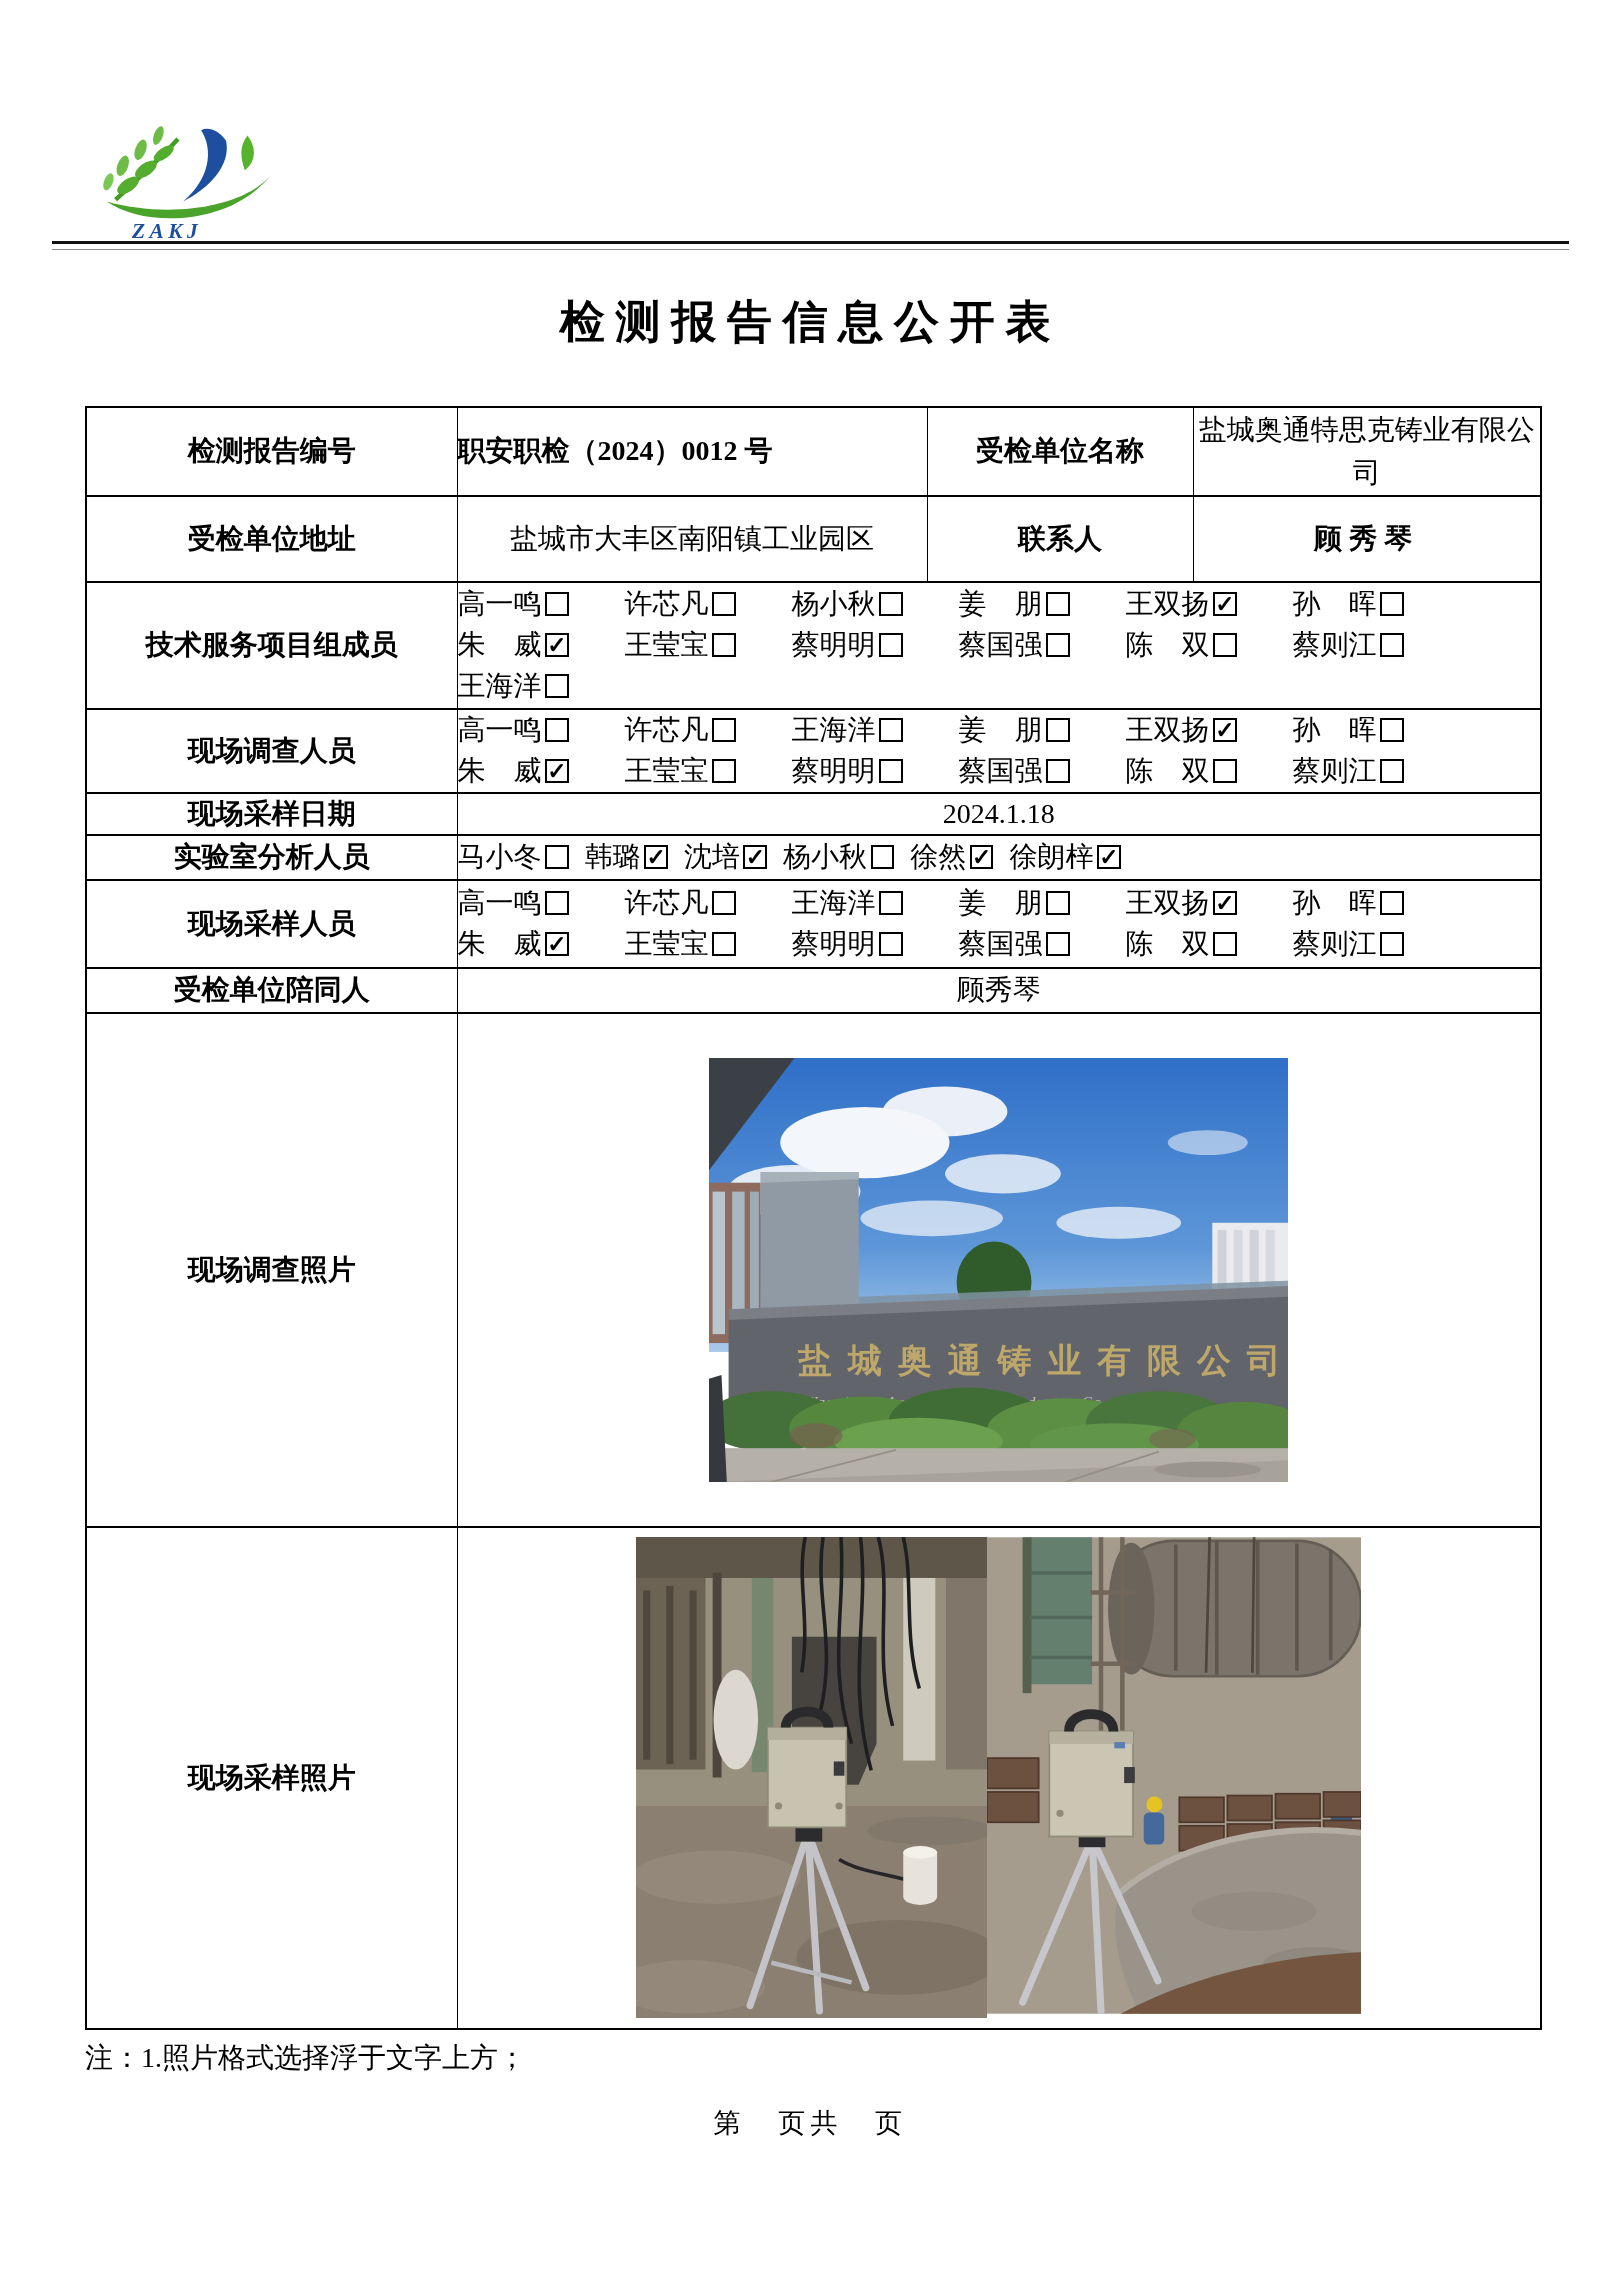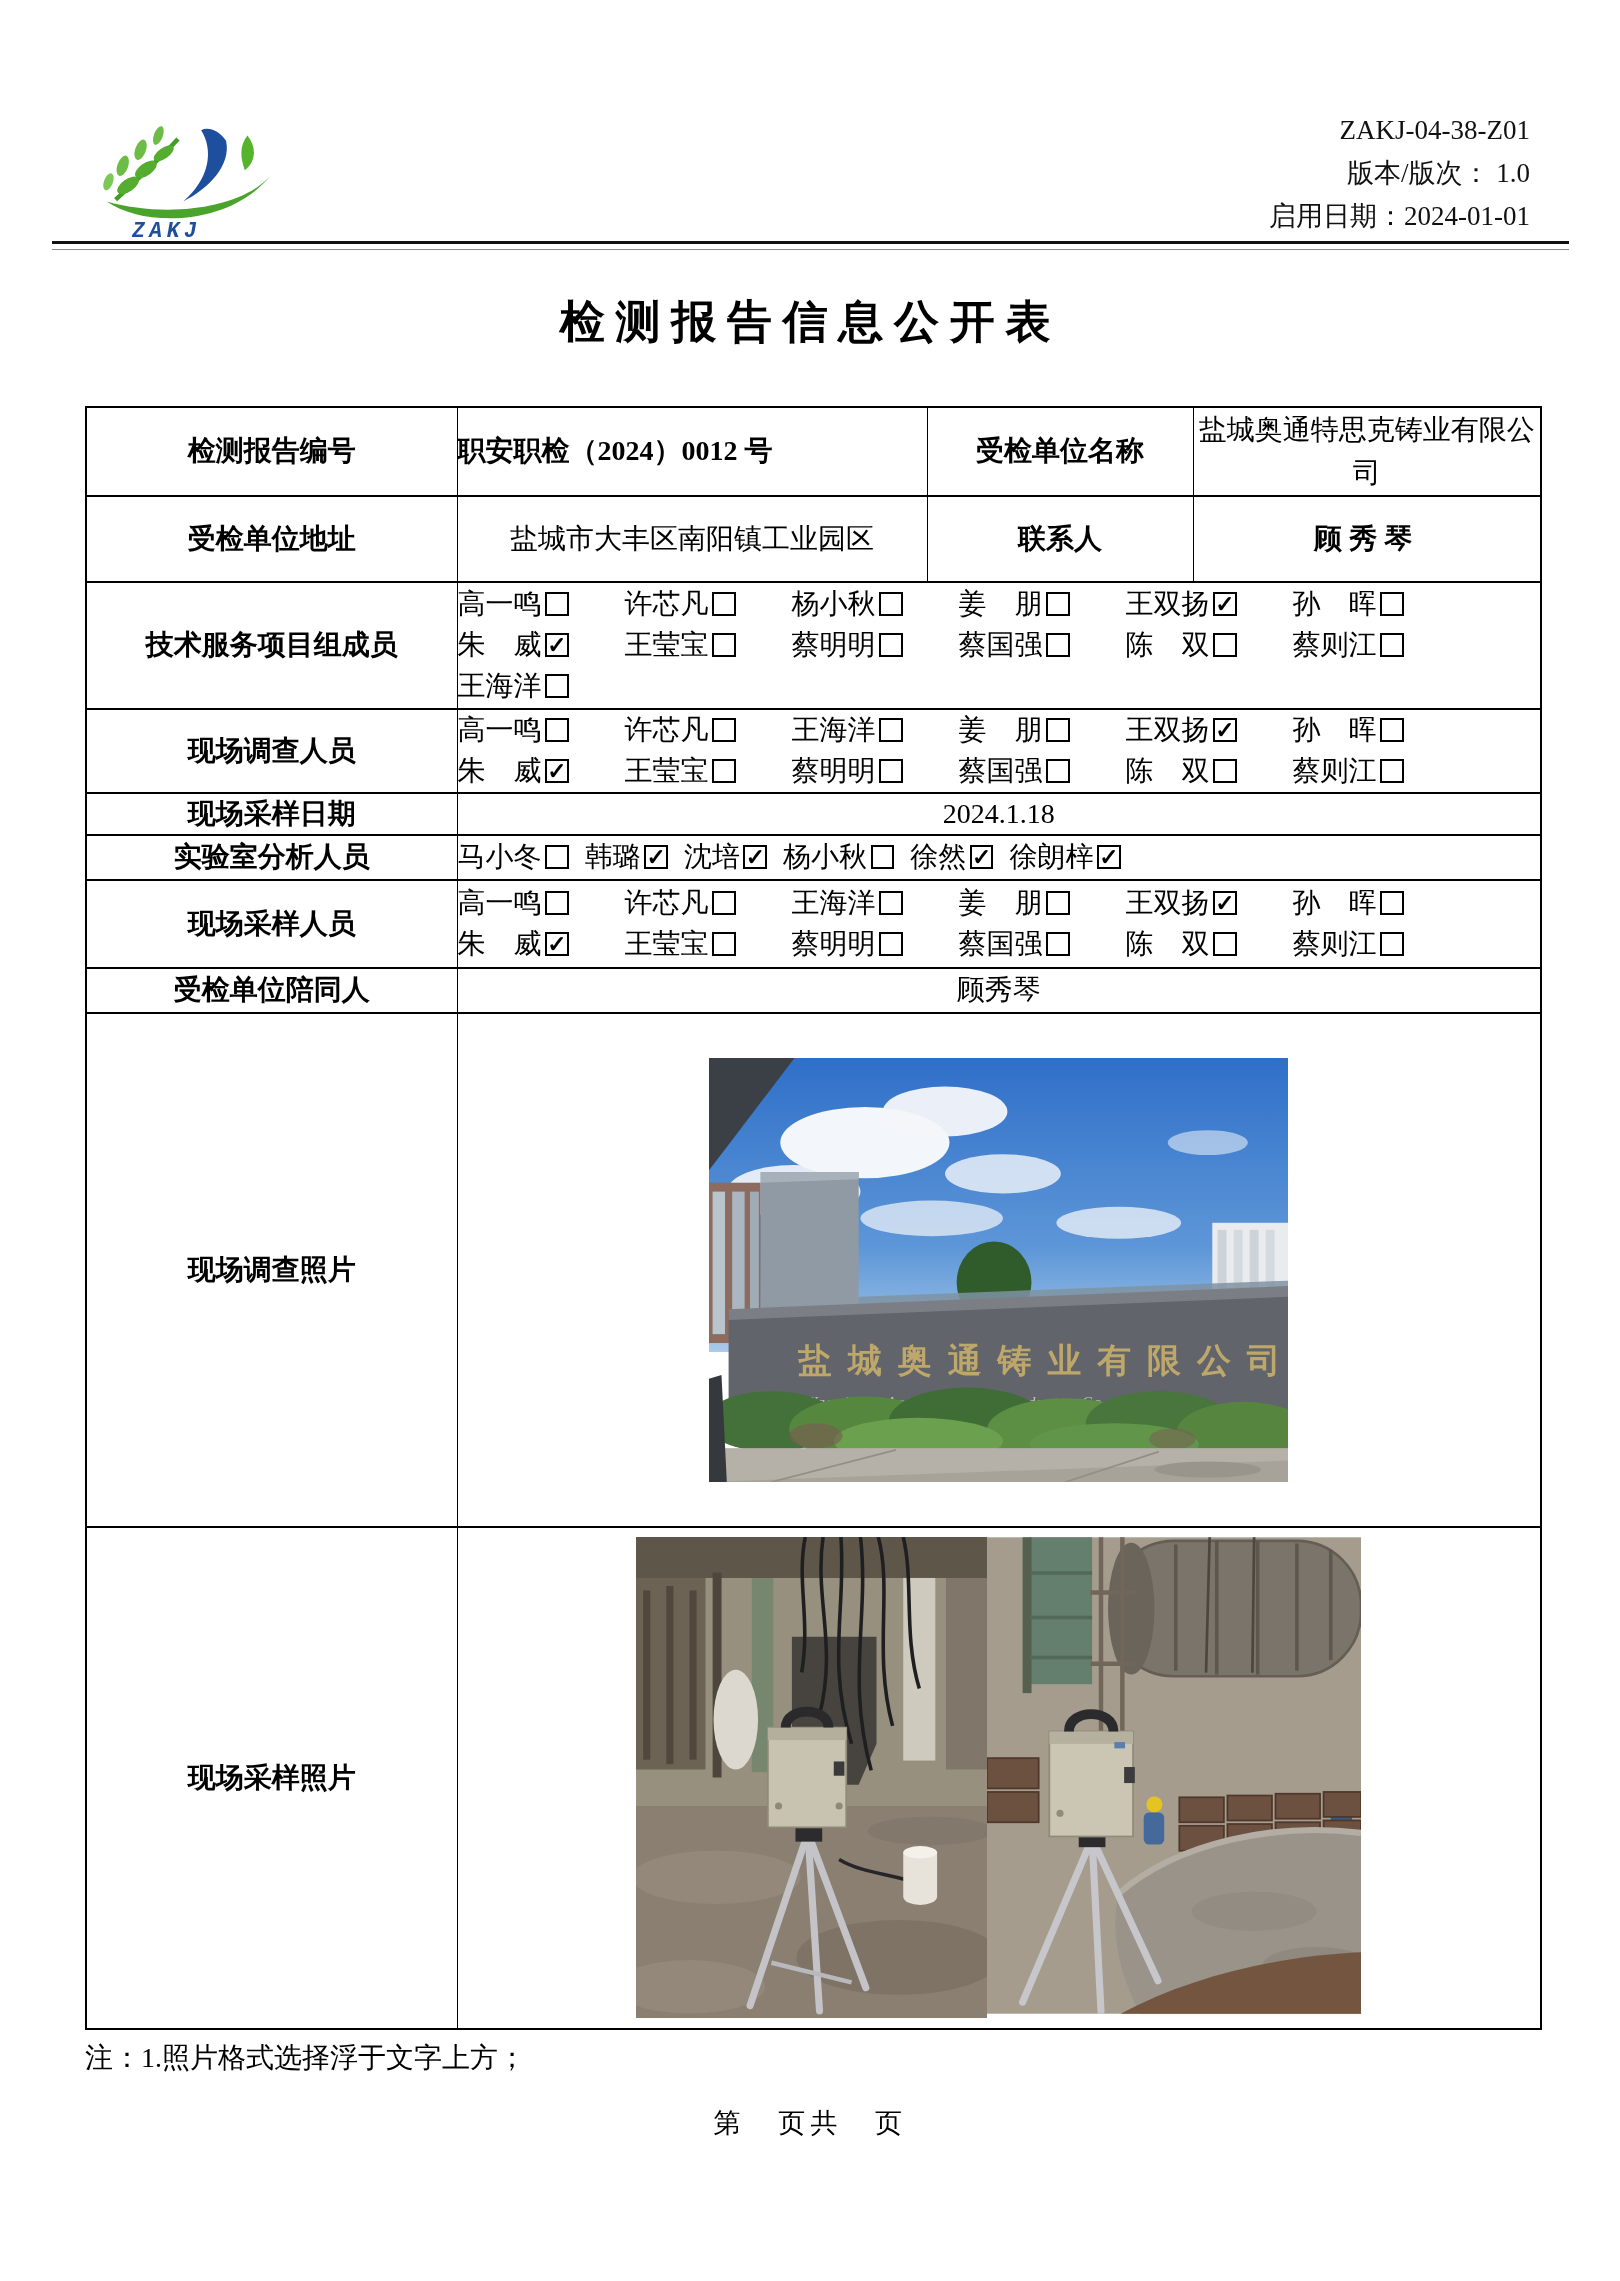--- a/index.html
+++ b/index.html
@@ -7,21 +7,21 @@
     position:relative; width:1621px; height:2281px; margin:0 auto;
     background:#ffffff; overflow:hidden;
     font-family:"Liberation Serif","DejaVu Serif",serif; color:#000;
   }
 
   
   .logo-wrap { position:absolute; left:96px; top:123px; width:196px; height:125px; }
   .logo-svg { display:block; }
   .logo-text {
     position:absolute; left:36px; top:96px;
-    font-style:italic; font-weight:bold; font-size:21.4px; letter-spacing:4.5px; color:#1d4f9e;font-family:Liberation Mono, monospace;
+    font-style:italic; font-weight:bold; font-size:21.4px; letter-spacing:4.5px; color:#1d4f9e;
   }
   .company-name {
     position:absolute; left:228px; top:160px;
     font-size:33px; color:#111; font-weight:normal;
   }
   .doc-info {
     position:absolute; right:91px; top:109px;
     text-align:right; font-size:27px; line-height:43px; color:#111;
   }
   .header-rule {
@@ -106,25 +106,20 @@
         <ellipse cx="30" cy="48" rx="12" ry="6" transform="rotate(-70 30 48)" fill="#6cbc45"></ellipse>
         <ellipse cx="50" cy="30" rx="12" ry="6" transform="rotate(-70 50 30)" fill="#6cbc45"></ellipse>
         <ellipse cx="70" cy="14" rx="11" ry="5" transform="rotate(-70 70 14)" fill="#6cbc45"></ellipse>
         <ellipse cx="14" cy="66" rx="10" ry="5" transform="rotate(-70 14 66)" fill="#7ac855"></ellipse>
       </g>
     </svg>
     <div class="logo-text">ZAKJ</div>
   </div>
 
 
-  <div class="doc-info">
-    <div>ZAKJ-04-38-Z01</div>
-    <div>版本/版次：  1.0</div>
-    <div>启用日期：2024-01-01</div>
-  </div>
 
   <div class="header-rule"></div>
   <div class="header-rule-shadow"></div>
 
   <div class="doc-title">检测报告信息公开表</div>
 
   <table class="main">
     <colgroup>
         <col style="width:371px">
         <col style="width:470px">

